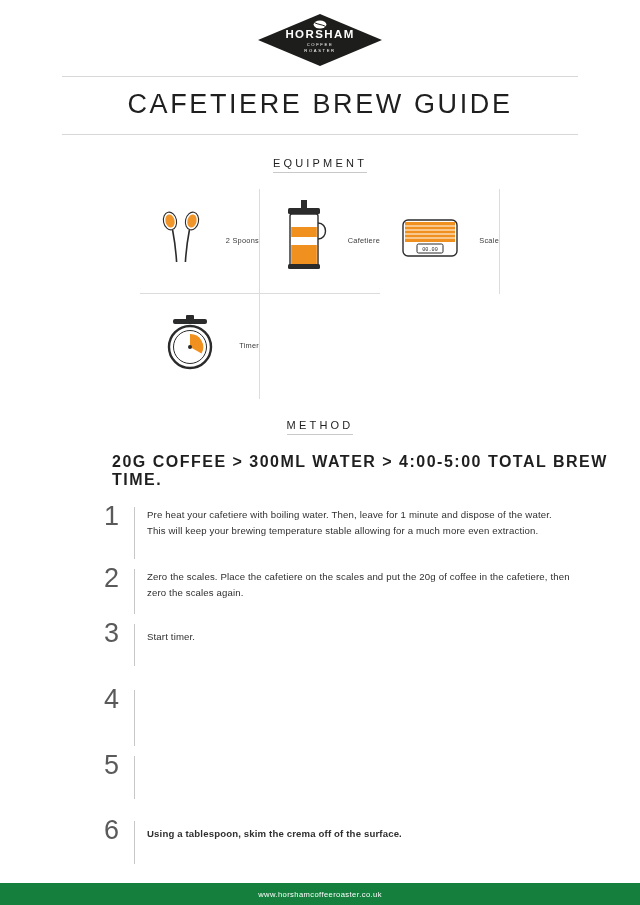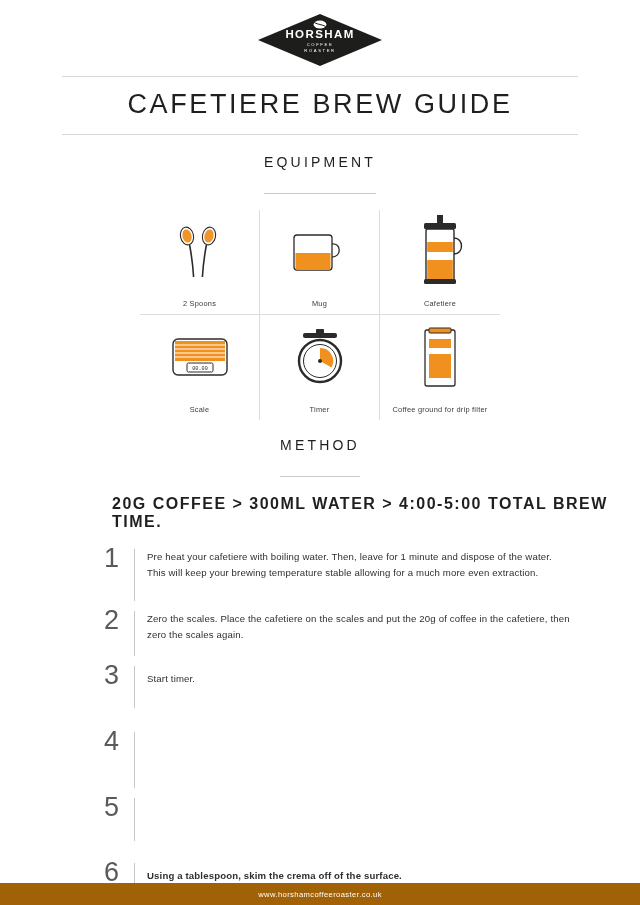--- a/index.html
+++ b/index.html
@@ -82,39 +82,39 @@
     margin: 0;
   }
 
   
   .section-head {
     text-align: center;
     margin-top: 18px;
   }
   .section-head .label {
     display: inline-block;
-    font-size: 14px;
+    font-size: 11px;
     letter-spacing: 3.2px;
     color: #1f1f1f;
-    padding-bottom: 23px;
+    padding-bottom: 3px;
     border-bottom: 1px solid #c9c9c9;
     text-align: center;
   }
 
   
   .equipment {
     margin: 16px auto 0 auto;
     width: 360px;
     display: grid;
     grid-template-columns: 1fr 1fr 1fr;
     grid-template-rows: 105px 105px;
   }
   .eq-cell {
     display: flex;
-    flex-direction: column;
+    flex-direction: row;
     align-items: center;
     justify-content: flex-end;
     padding-bottom: 6px;
     position: relative;
   }
   .eq-cell .art {
     flex: 1;
     display: flex;
     align-items: center;
     justify-content: center;
@@ -170,21 +170,21 @@
     padding-top: 4px;
     letter-spacing: 0.15px;
   }
 
   
   .footer {
     position: absolute;
     bottom: 0; left: 0;
     width: 640px;
     height: 22px;
-    background: #a16207;
+    background: #15803d;
     color: #ffffff;
     display: flex;
     align-items: center;
     justify-content: center;
     font-size: 7.6px;
     letter-spacing: 0.4px;
   }
 </style>
 </head>
 <body>
@@ -227,30 +227,20 @@
         </g>
         <g fill="#f0901e" opacity="0.95">
           <ellipse cx="18" cy="13" rx="4.6" ry="6.6" transform="rotate(-12 18 13)"></ellipse>
           <ellipse cx="40" cy="13" rx="4.6" ry="6.6" transform="rotate(12 40 13)"></ellipse>
         </g>
       </svg>
     </div>
     <div class="cap">2 Spoons</div>
   </div>
 
-  <div class="eq-cell b-r b-b">
-    <div class="art">
-      <svg width="72" height="58" viewBox="0 0 72 58">
-        <path d="M47 20 C58 18 58 34 47 33" stroke="#2b2b2b" stroke-width="1.3" fill="none"></path>
-        <rect x="10" y="11" width="38" height="35" rx="3" fill="#ffffff" stroke="#2b2b2b" stroke-width="1.3"></rect>
-        <path d="M11.5 29 L46.5 29 L46.5 44.6 C46.5 45.4 45.8 46 45 46 L13 46 C12.2 46 11.5 45.4 11.5 44.6 Z" fill="#f0901e"></path>
-      </svg>
-    </div>
-    <div class="cap">Mug</div>
-  </div>
 
   <div class="eq-cell b-b">
     <div class="art">
       <svg width="56" height="78" viewBox="0 0 56 78">
         <rect x="25" y="1" width="6" height="9" fill="#2b2b2b"></rect>
         <rect x="12" y="9" width="32" height="6" rx="1.5" fill="#2b2b2b"></rect>
         <rect x="27" y="15" width="2" height="14" fill="#2b2b2b"></rect>
         <rect x="14" y="15" width="28" height="52" rx="2" fill="#ffffff" stroke="#2b2b2b" stroke-width="1.4"></rect>
         <rect x="15.2" y="28" width="25.6" height="10" fill="#f0901e"></rect>
         <rect x="15.2" y="46" width="25.6" height="19.8" fill="#f0901e"></rect>
@@ -286,31 +276,20 @@
         <rect x="13" y="5" width="34" height="5" rx="2" fill="#2b2b2b"></rect>
         <circle cx="30" cy="33" r="21" fill="#ffffff" stroke="#2b2b2b" stroke-width="2.4"></circle>
         <circle cx="30" cy="33" r="16.5" fill="#ffffff" stroke="#2b2b2b" stroke-width="1"></circle>
         <path d="M30 33 L30 20 A13 13 0 0 1 41.5 39.5 Z" fill="#f0901e"></path>
         <circle cx="30" cy="33" r="2" fill="#2b2b2b"></circle>
       </svg>
     </div>
     <div class="cap">Timer</div>
   </div>
 
-  <div class="eq-cell">
-    <div class="art">
-      <svg width="48" height="64" viewBox="0 0 48 64">
-        <rect x="9" y="4" width="30" height="56" rx="2" fill="#ffffff" stroke="#2b2b2b" stroke-width="1.3"></rect>
-        <rect x="13" y="2" width="22" height="5" rx="1" fill="#f0901e" stroke="#2b2b2b" stroke-width="1"></rect>
-        <rect x="13" y="13" width="22" height="9" fill="#f0901e"></rect>
-        <rect x="13" y="28" width="22" height="24" fill="#f0901e"></rect>
-      </svg>
-    </div>
-    <div class="cap">Coffee ground for drip filter</div>
-  </div>
 </div>
 
 <div class="section-head" style="margin-top:16px;">
   <span class="label">METHOD</span>
 </div>
 
 <div class="summary">20G COFFEE &gt; 300ML WATER &gt; 4:00-5:00 TOTAL BREW TIME.</div>
 
 <div class="steps">
 

